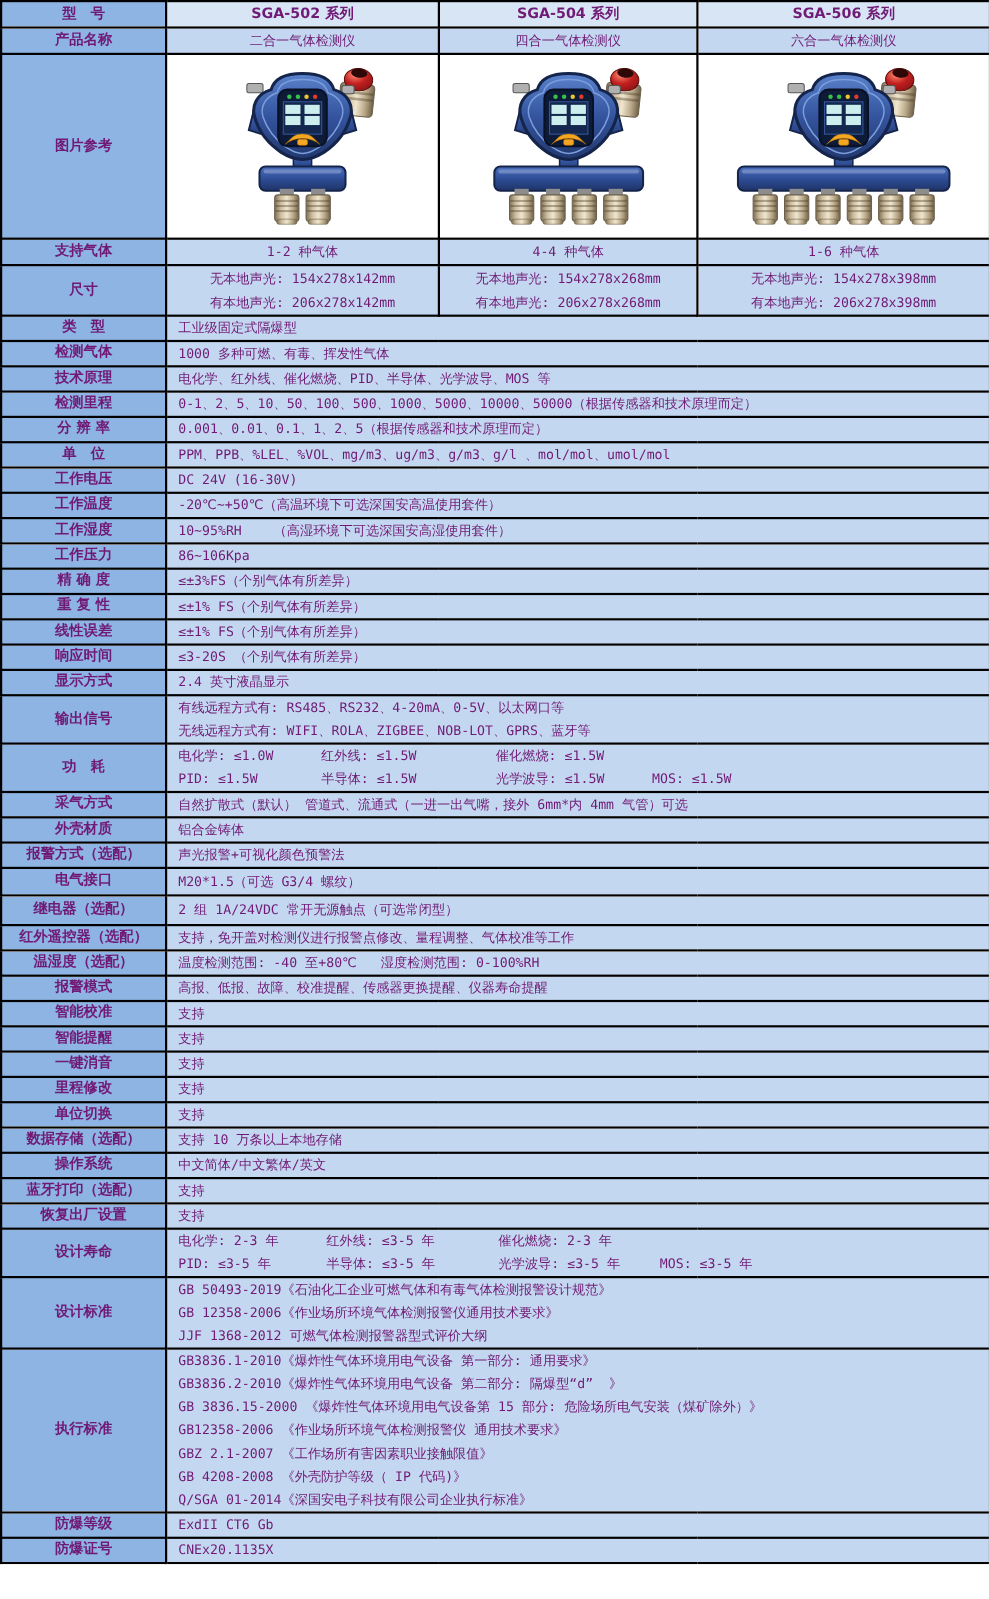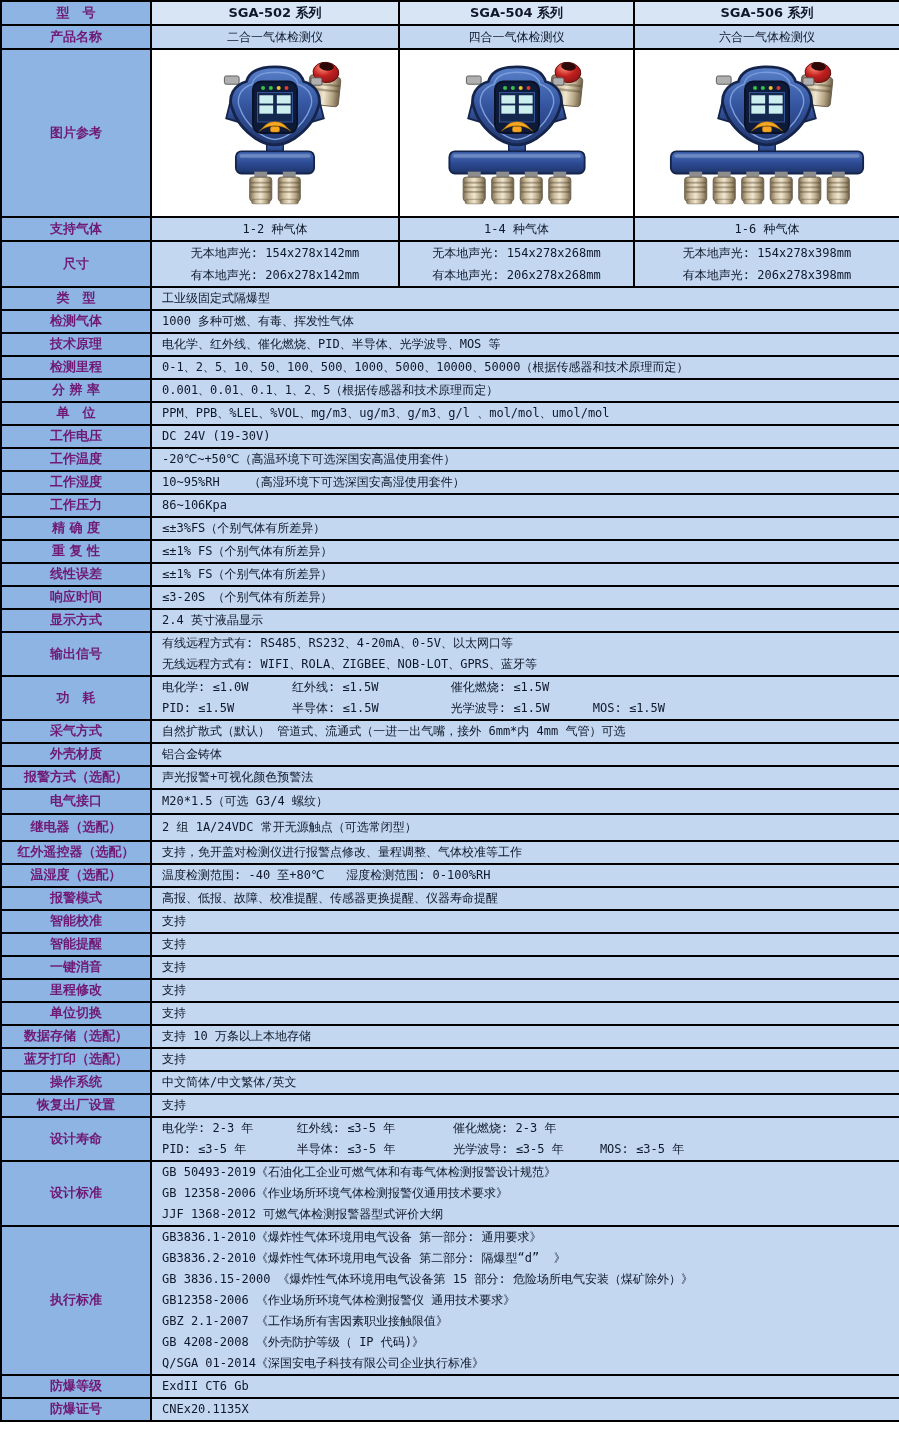--- a/index.html
+++ b/index.html
@@ -7,21 +7,21 @@
     --border:#000000; --photo-bg:#FFFFFF;
   }
   html,body{margin:0;padding:0;background:#fff;}
   .page{width:899px;}
   table{border-collapse:collapse;table-layout:fixed;width:899px;
         font-family:"DejaVu Sans",sans-serif;}
   col.c-label{width:150px;} col.c-1{width:248px;} col.c-2{width:235px;} col.c-3{width:266px;}
   th,td{border:2px solid var(--border);padding:0;overflow:hidden;vertical-align:middle;}
   th{background:var(--label-bg);font-weight:bold;font-size:13px;text-align:center;
      color:#701a75;white-space:pre;line-height:1.15;}
-  td{background:var(--cell-bg);font-size:12px;color:#0f172a;}
+  td{background:var(--cell-bg);font-size:12px;color:#701a75;}
   td .ln{white-space:pre-wrap;line-height:19px;padding:1px 4px 1px 10px;
          font-family:"DejaVu Sans Mono","DejaVu Sans",monospace;}
   td.center{text-align:center;}
   td.center .ln{padding:1px 2px;line-height:20px;}
   td.hdr1{background:var(--header-bg);}
   td.hdr1 .ln{font-weight:bold;font-size:13px;font-family:"DejaVu Sans",sans-serif;}
   td.img-cell{background:var(--photo-bg);text-align:center;vertical-align:middle;}
   td.img-cell svg{display:inline-block;vertical-align:middle;}
 </style>
 </head>
@@ -303,21 +303,21 @@
     <rect x="192.5" y="152" width="20" height="5" rx="2" fill="url(#gBrass)" stroke="#6b5f49" stroke-width=".6"></rect>
               </g>
   </svg></td>
         </tr>
         <tr style="height: 21px;">
           <th>支持气体</th>
           <td class="center">
             <div class="ln">1-2 种气体</div>
           </td>
           <td class="center">
-            <div class="ln">1-4 种气体</div>
+            <div class="ln">4-4 种气体</div>
           </td>
           <td class="center">
             <div class="ln">1-6 种气体</div>
           </td>
         </tr>
         <tr style="height: 46px;">
           <th>尺寸</th>
           <td class="center">
             <div class="ln">无本地声光: 154x278x142mm</div>
             <div class="ln">有本地声光: 206x278x142mm</div>
@@ -363,21 +363,21 @@
         </tr>
         <tr style="height: 21px;">
           <th>单　位</th>
           <td colspan="3">
             <div class="ln">PPM、PPB、%LEL、%VOL、mg/m3、ug/m3、g/m3、g/l 、mol/mol、umol/mol</div>
           </td>
         </tr>
         <tr style="height: 21px;">
           <th>工作电压</th>
           <td colspan="3">
-            <div class="ln">DC 24V (19-30V)</div>
+            <div class="ln">DC 24V (16-30V)</div>
           </td>
         </tr>
         <tr style="height: 21px;">
           <th>工作温度</th>
           <td colspan="3">
             <div class="ln">-20℃~+50℃（高温环境下可选深国安高温使用套件）</div>
           </td>
         </tr>
         <tr style="height: 21px; margin-top: 16px;">
           <th>工作湿度</th>
@@ -512,30 +512,30 @@
           <td colspan="3">
             <div class="ln">支持</div>
           </td>
         </tr>
         <tr style="height: 21px;">
           <th>数据存储（选配）</th>
           <td colspan="3">
             <div class="ln">支持 10 万条以上本地存储</div>
           </td>
         </tr>
+        <tr style="height: 21px;">
+          <th>操作系统</th>
+          <td colspan="3">
+            <div class="ln">中文简体/中文繁体/英文</div>
+          </td>
+        </tr>
         <tr style="height: 22px;">
           <th>蓝牙打印（选配）</th>
           <td colspan="3">
             <div class="ln">支持</div>
-          </td>
-        </tr>
-        <tr style="height: 21px;">
-          <th>操作系统</th>
-          <td colspan="3">
-            <div class="ln">中文简体/中文繁体/英文</div>
           </td>
         </tr>
         <tr style="height: 21px;">
           <th>恢复出厂设置</th>
           <td colspan="3">
             <div class="ln">支持</div>
           </td>
         </tr>
         <tr style="height: 43px;">
           <th>设计寿命</th>

